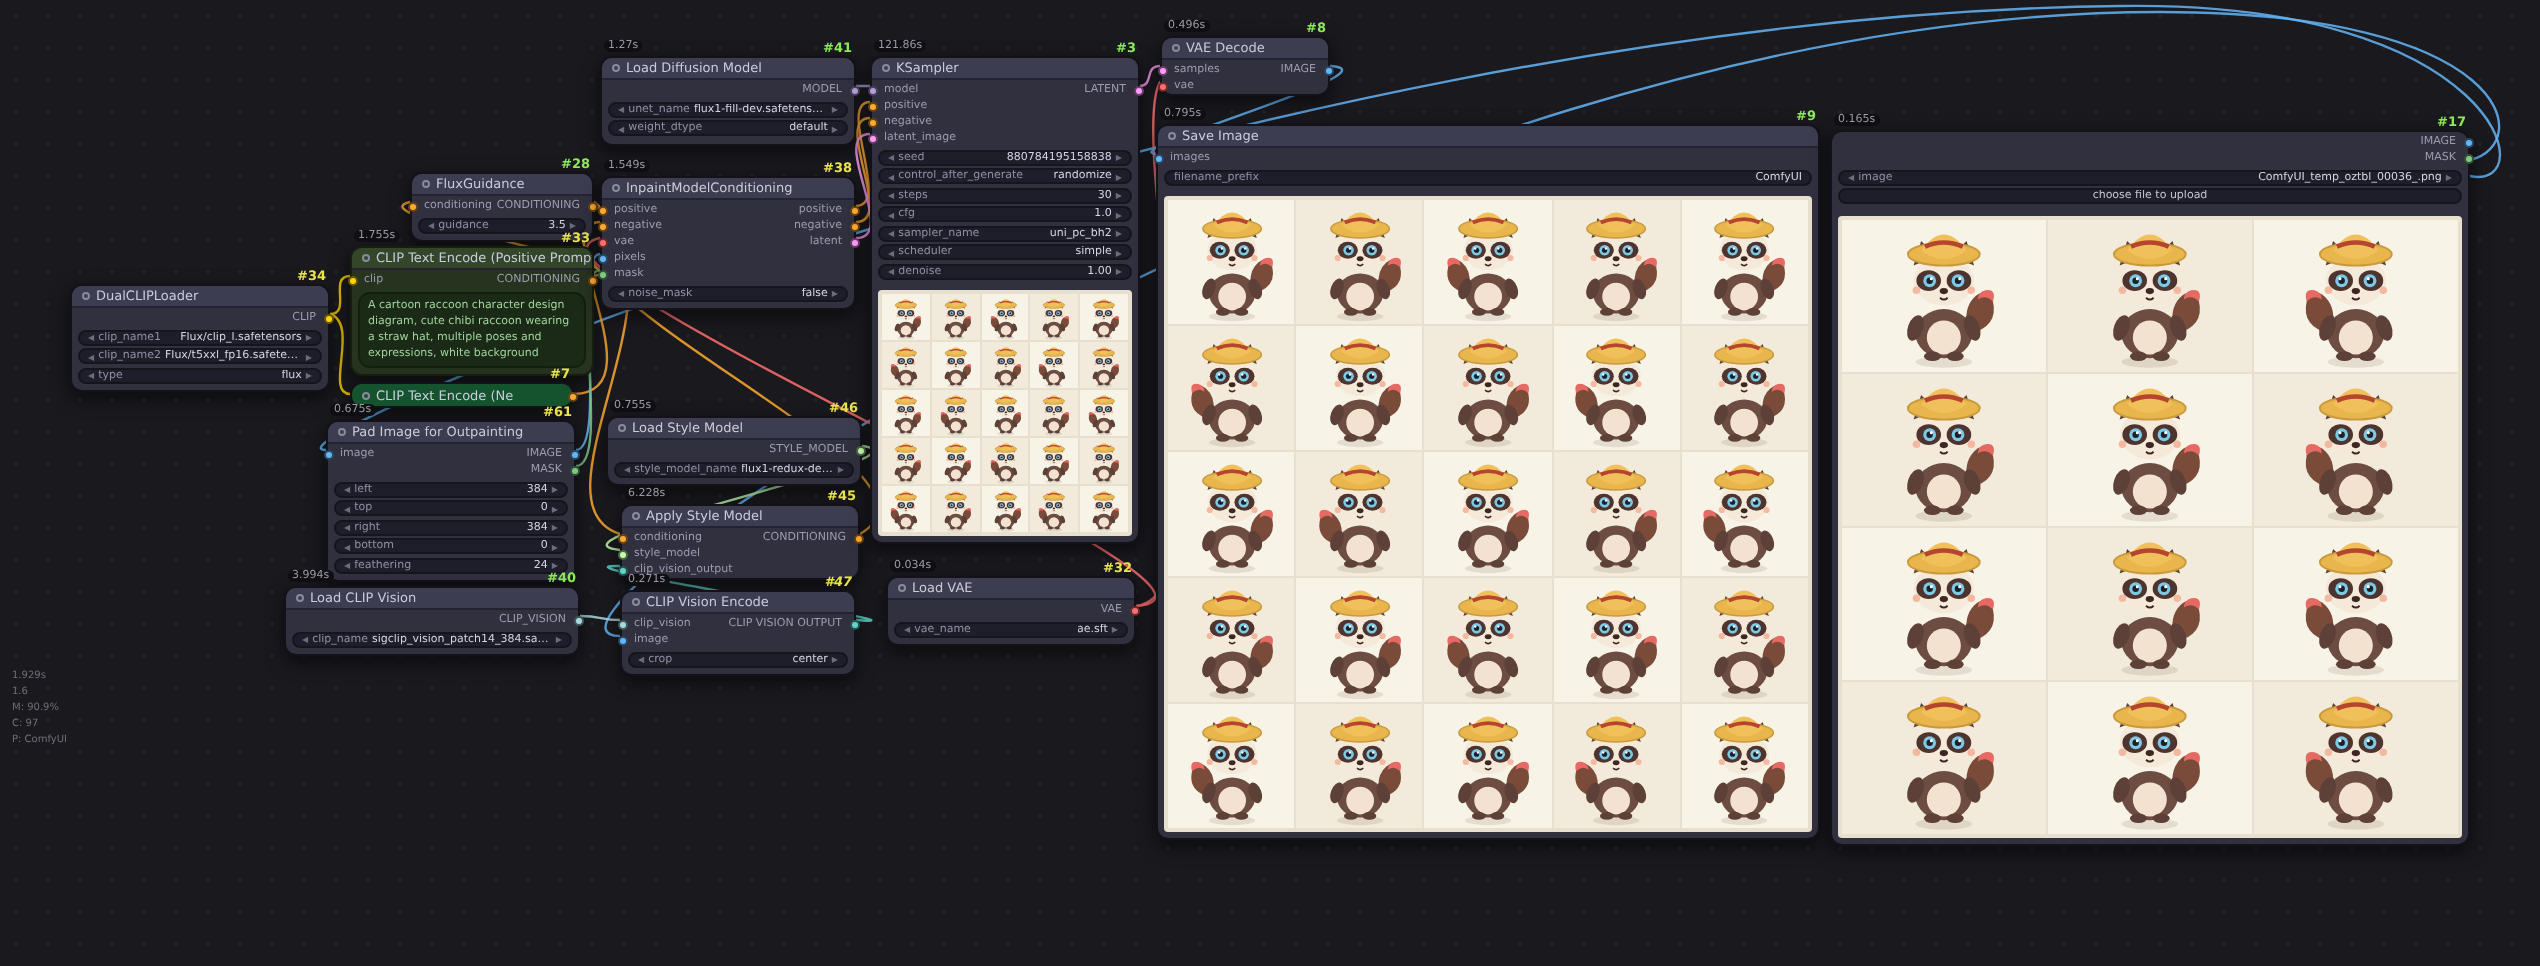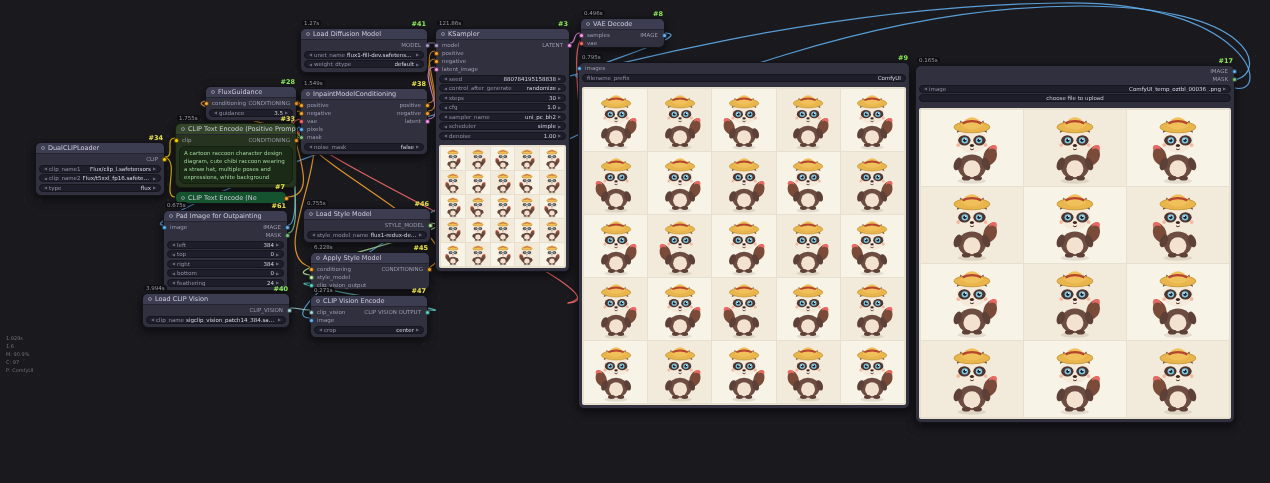--- a/index.html
+++ b/index.html
@@ -391,21 +391,21 @@
         </div>
         <div class="prow">
           <i class="dot din" style="background: rgb(95, 212, 201);"></i>
           <span class="pin">clip_vision_output</span>
         </div>
       </div>
   </div>
 
   <div class="node" style="left:310px;top:295px;width:118px">
     <div class="timing">0.271s</div>
-    <div class="badge" style="color: rgb(232, 226, 77);">#47</div>
+    <div class="badge" style="color: rgb(232, 226, 77); font-style: italic;">#47</div>
     <div class="node-header">
         <span class="cdot"></span>
         <span>CLIP Vision Encode</span>
       </div>
     <div class="ports">
         <div class="prow">
           <i class="dot din" style="background: rgb(168, 218, 220);"></i>
           <span class="pin">clip_vision</span>
           <span class="pout">CLIP VISION OUTPUT</span>
           <i class="dot dout" style="background: rgb(95, 212, 201);"></i>
@@ -642,20 +642,24 @@
         <div class="prow">
           <i class="dot din" style="background: rgb(255, 110, 110);"></i>
           <span class="pin">vae</span>
         </div>
       </div>
   </div>
 
   <div class="node" style="left:578px;top:62px;width:332px">
     <div class="timing">0.795s</div>
     <div class="badge" style="color: rgb(138, 232, 90);">#9</div>
+    <div class="node-header">
+        <span class="cdot"></span>
+        <span>Save Image</span>
+      </div>
     <div class="ports">
         <div class="prow">
           <i class="dot din" style="background: rgb(100, 181, 246);"></i>
           <span class="pin">images</span>
         </div>
       </div>
     <div class="widgets">
         <div class="widget">
           <span class="w-label">filename_prefix</span>
           <span class="w-val">ComfyUI</span>
@@ -783,20 +787,42 @@
           </svg>
         </div>
         <div class="cell">
           <svg viewBox="0 0 64 78">
             <use href="#raccoon"></use>
           </svg>
         </div>
       </div>
   </div>
 
+  <div class="node" style="left:443px;top:288px;width:125px">
+    <div class="timing">0.034s</div>
+    <div class="badge" style="color: rgb(232, 226, 77);">#32</div>
+    <div class="node-header">
+        <span class="cdot"></span>
+        <span>Load VAE</span>
+      </div>
+    <div class="ports">
+        <div class="prow">
+          <span class="pout">VAE</span>
+          <i class="dot dout" style="background: rgb(255, 110, 110);"></i>
+        </div>
+      </div>
+    <div class="widgets">
+        <div class="widget">
+          <span class="arr">◀</span>
+          <span class="w-label">vae_name</span>
+          <span class="w-val">ae.sft</span>
+          <span class="arr">▶</span>
+        </div>
+      </div>
+  </div>
 
   <div class="node" style="left:915px;top:65px;width:320px">
     <div class="timing">0.165s</div>
     <div class="badge" style="color: rgb(138, 232, 90);">#17</div>
     <div class="ports">
         <div class="prow">
           <span class="pout">IMAGE</span>
           <i class="dot dout" style="background: rgb(100, 181, 246);"></i>
         </div>
         <div class="prow">

